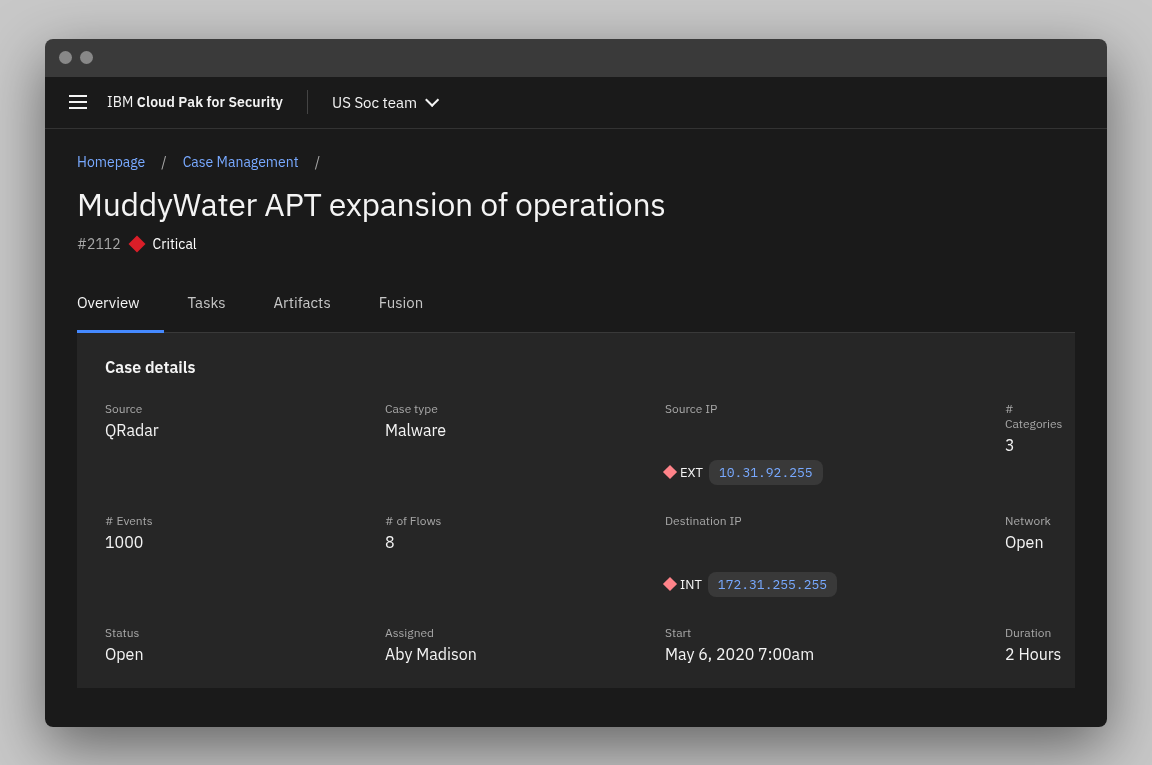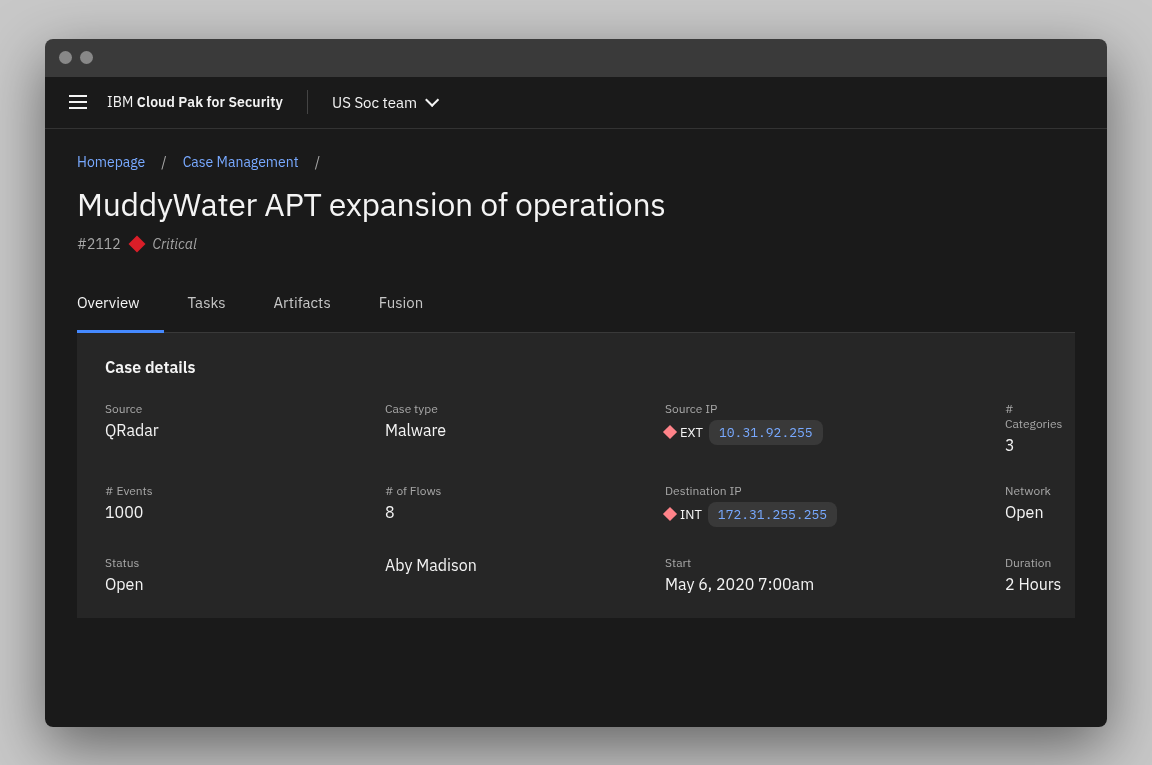--- a/index.html
+++ b/index.html
@@ -150,22 +150,21 @@
 
     .diamond-icon {
       display: inline-block;
       width: 12px;
       height: 12px;
       background: #da1e28;
       transform: rotate(45deg);
     }
 
     .critical-label {
-      color: #a3a3a3;
-      font-style: italic;
+      color: #ffffff;
     }
 
     
     .tabs {
       display: flex;
       border-bottom: 1px solid #393939;
       margin-bottom: 0;
     }
 
     .tab {
@@ -218,20 +217,21 @@
     .detail-value {
       color: #f4f4f4;
       font-size: 16px;
       font-weight: 400;
     }
 
     .ip-field {
       display: flex;
       align-items: center;
       gap: 6px;
+      margin-top: 40px;
     }
 
     .ip-badge {
       display: inline-flex;
       align-items: center;
       gap: 5px;
       font-size: 13px;
       color: #f4f4f4;
     }
 
@@ -369,20 +369,21 @@
             <span class="detail-label">Network</span>
             <span class="detail-value">Open</span>
           </div>
 
           <div class="detail-field">
             <span class="detail-label">Status</span>
             <span class="detail-value">Open</span>
           </div>
 
           <div class="detail-field">
+            <span class="detail-label">Assigned</span>
             <span class="detail-value">Aby Madison</span>
           </div>
 
           <div class="detail-field">
             <span class="detail-label">Start</span>
             <span class="detail-value">May 6, 2020 7:00am</span>
           </div>
 
           <div class="detail-field">
             <span class="detail-label">Duration</span>

